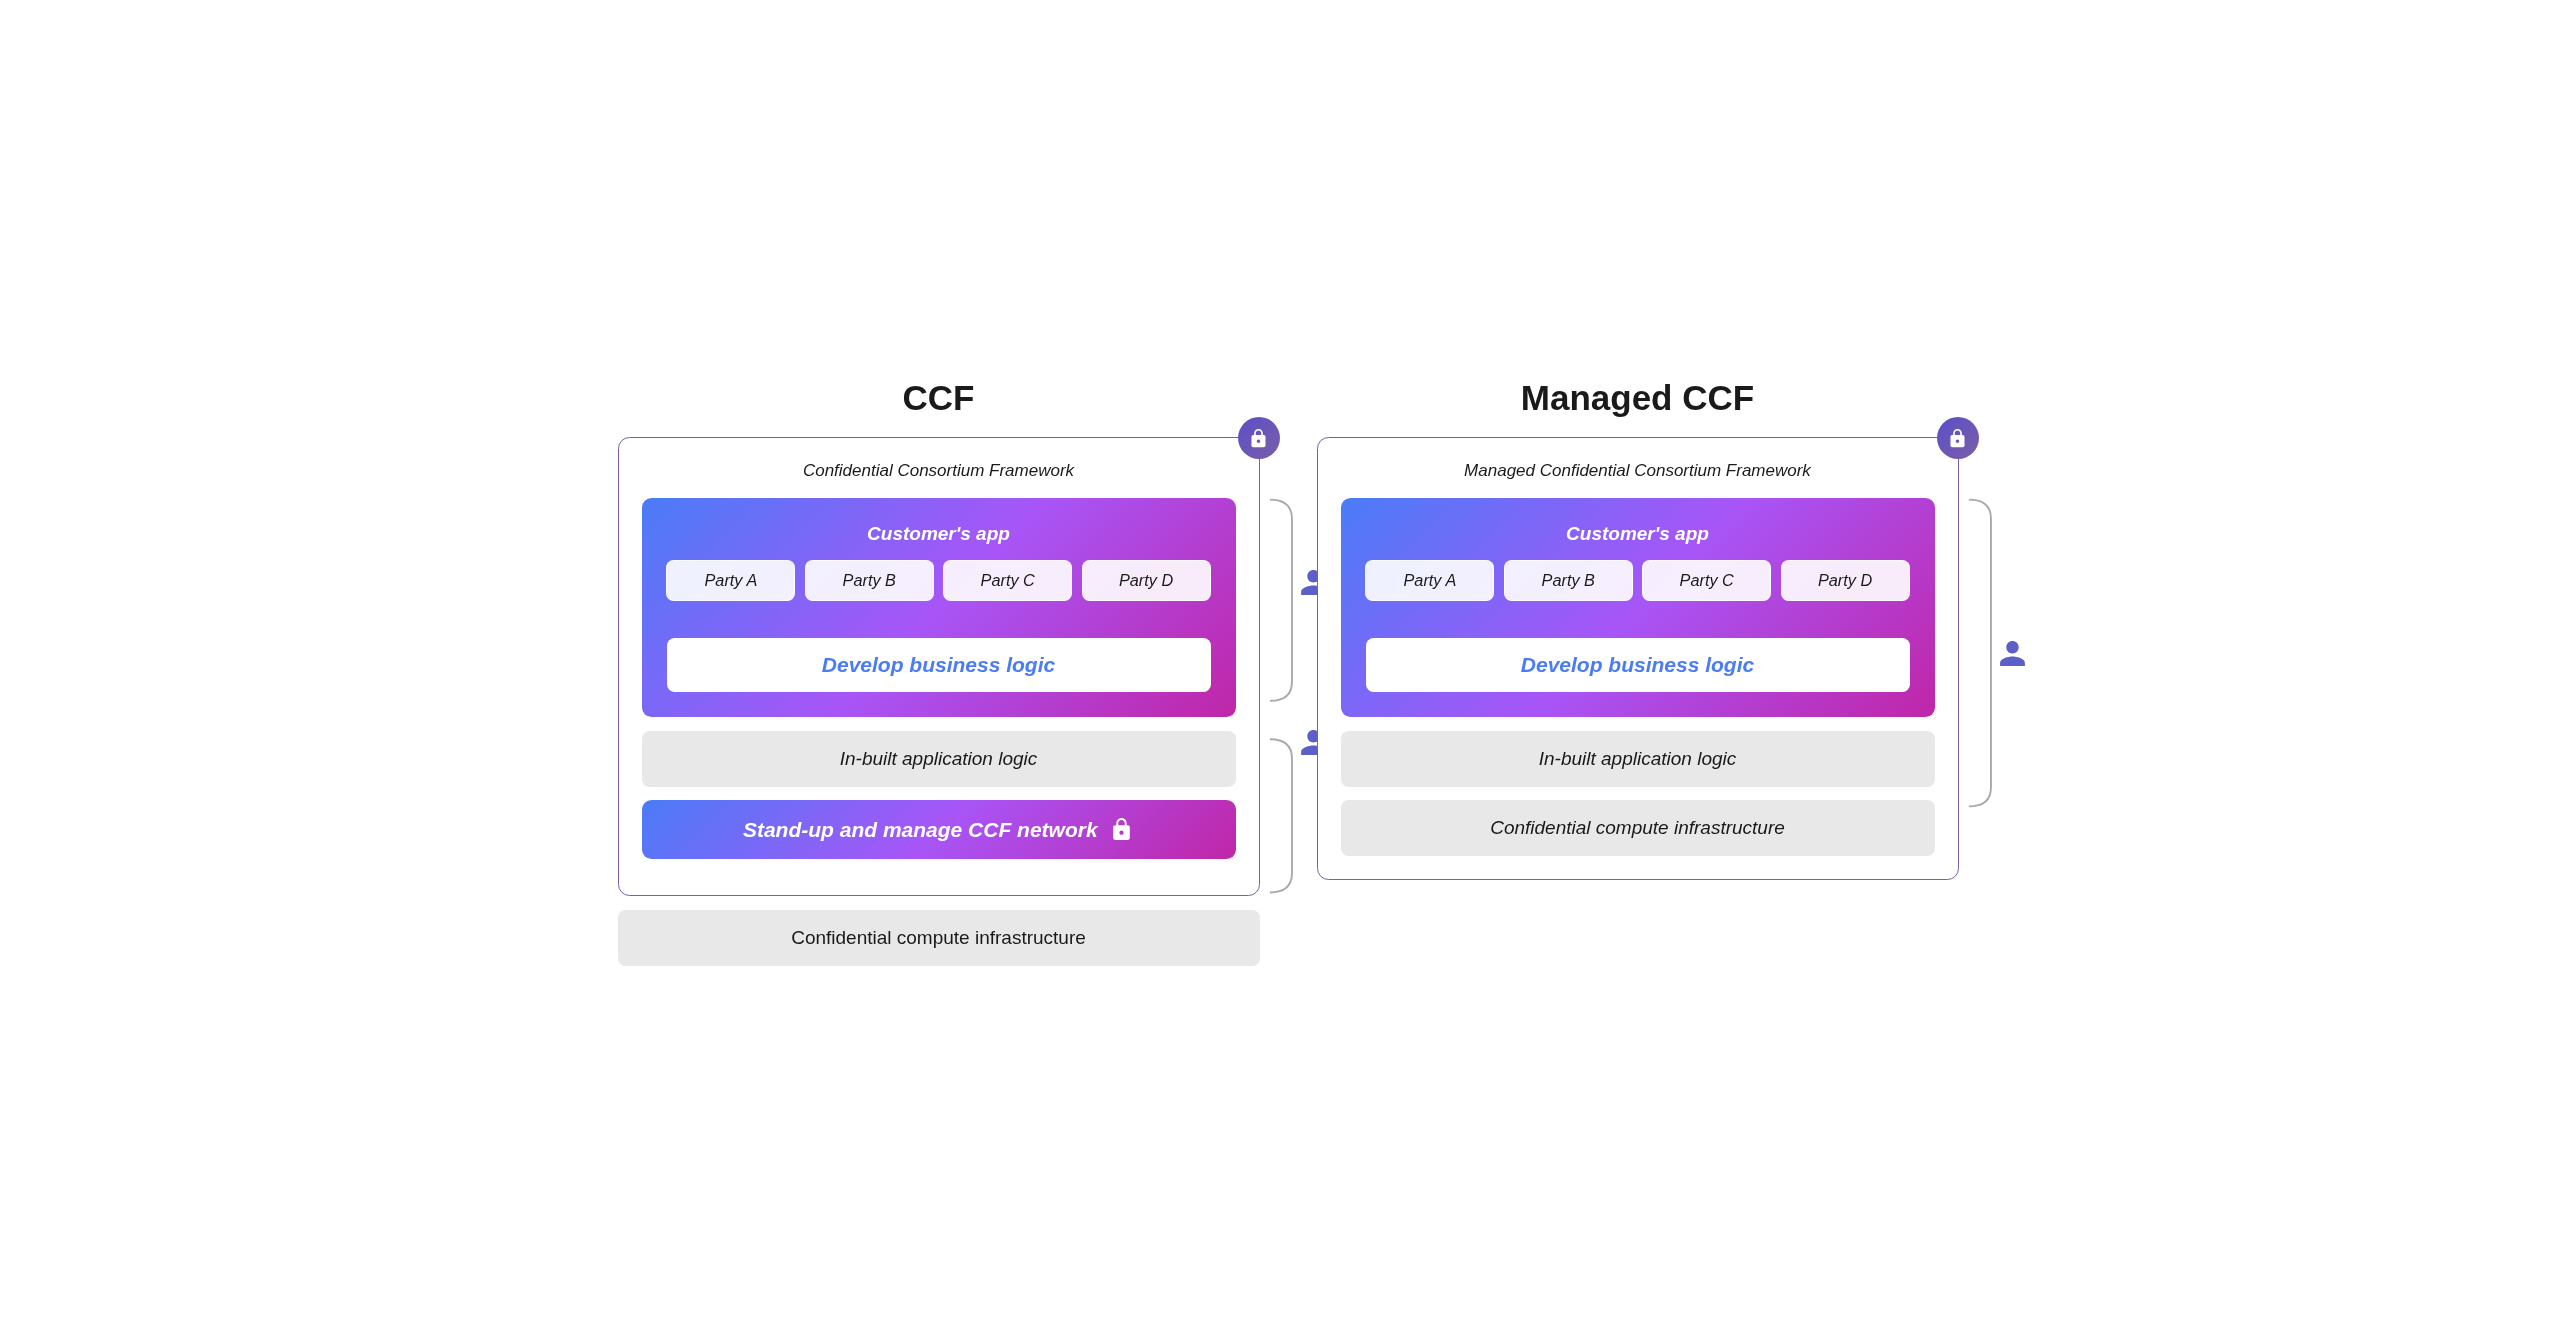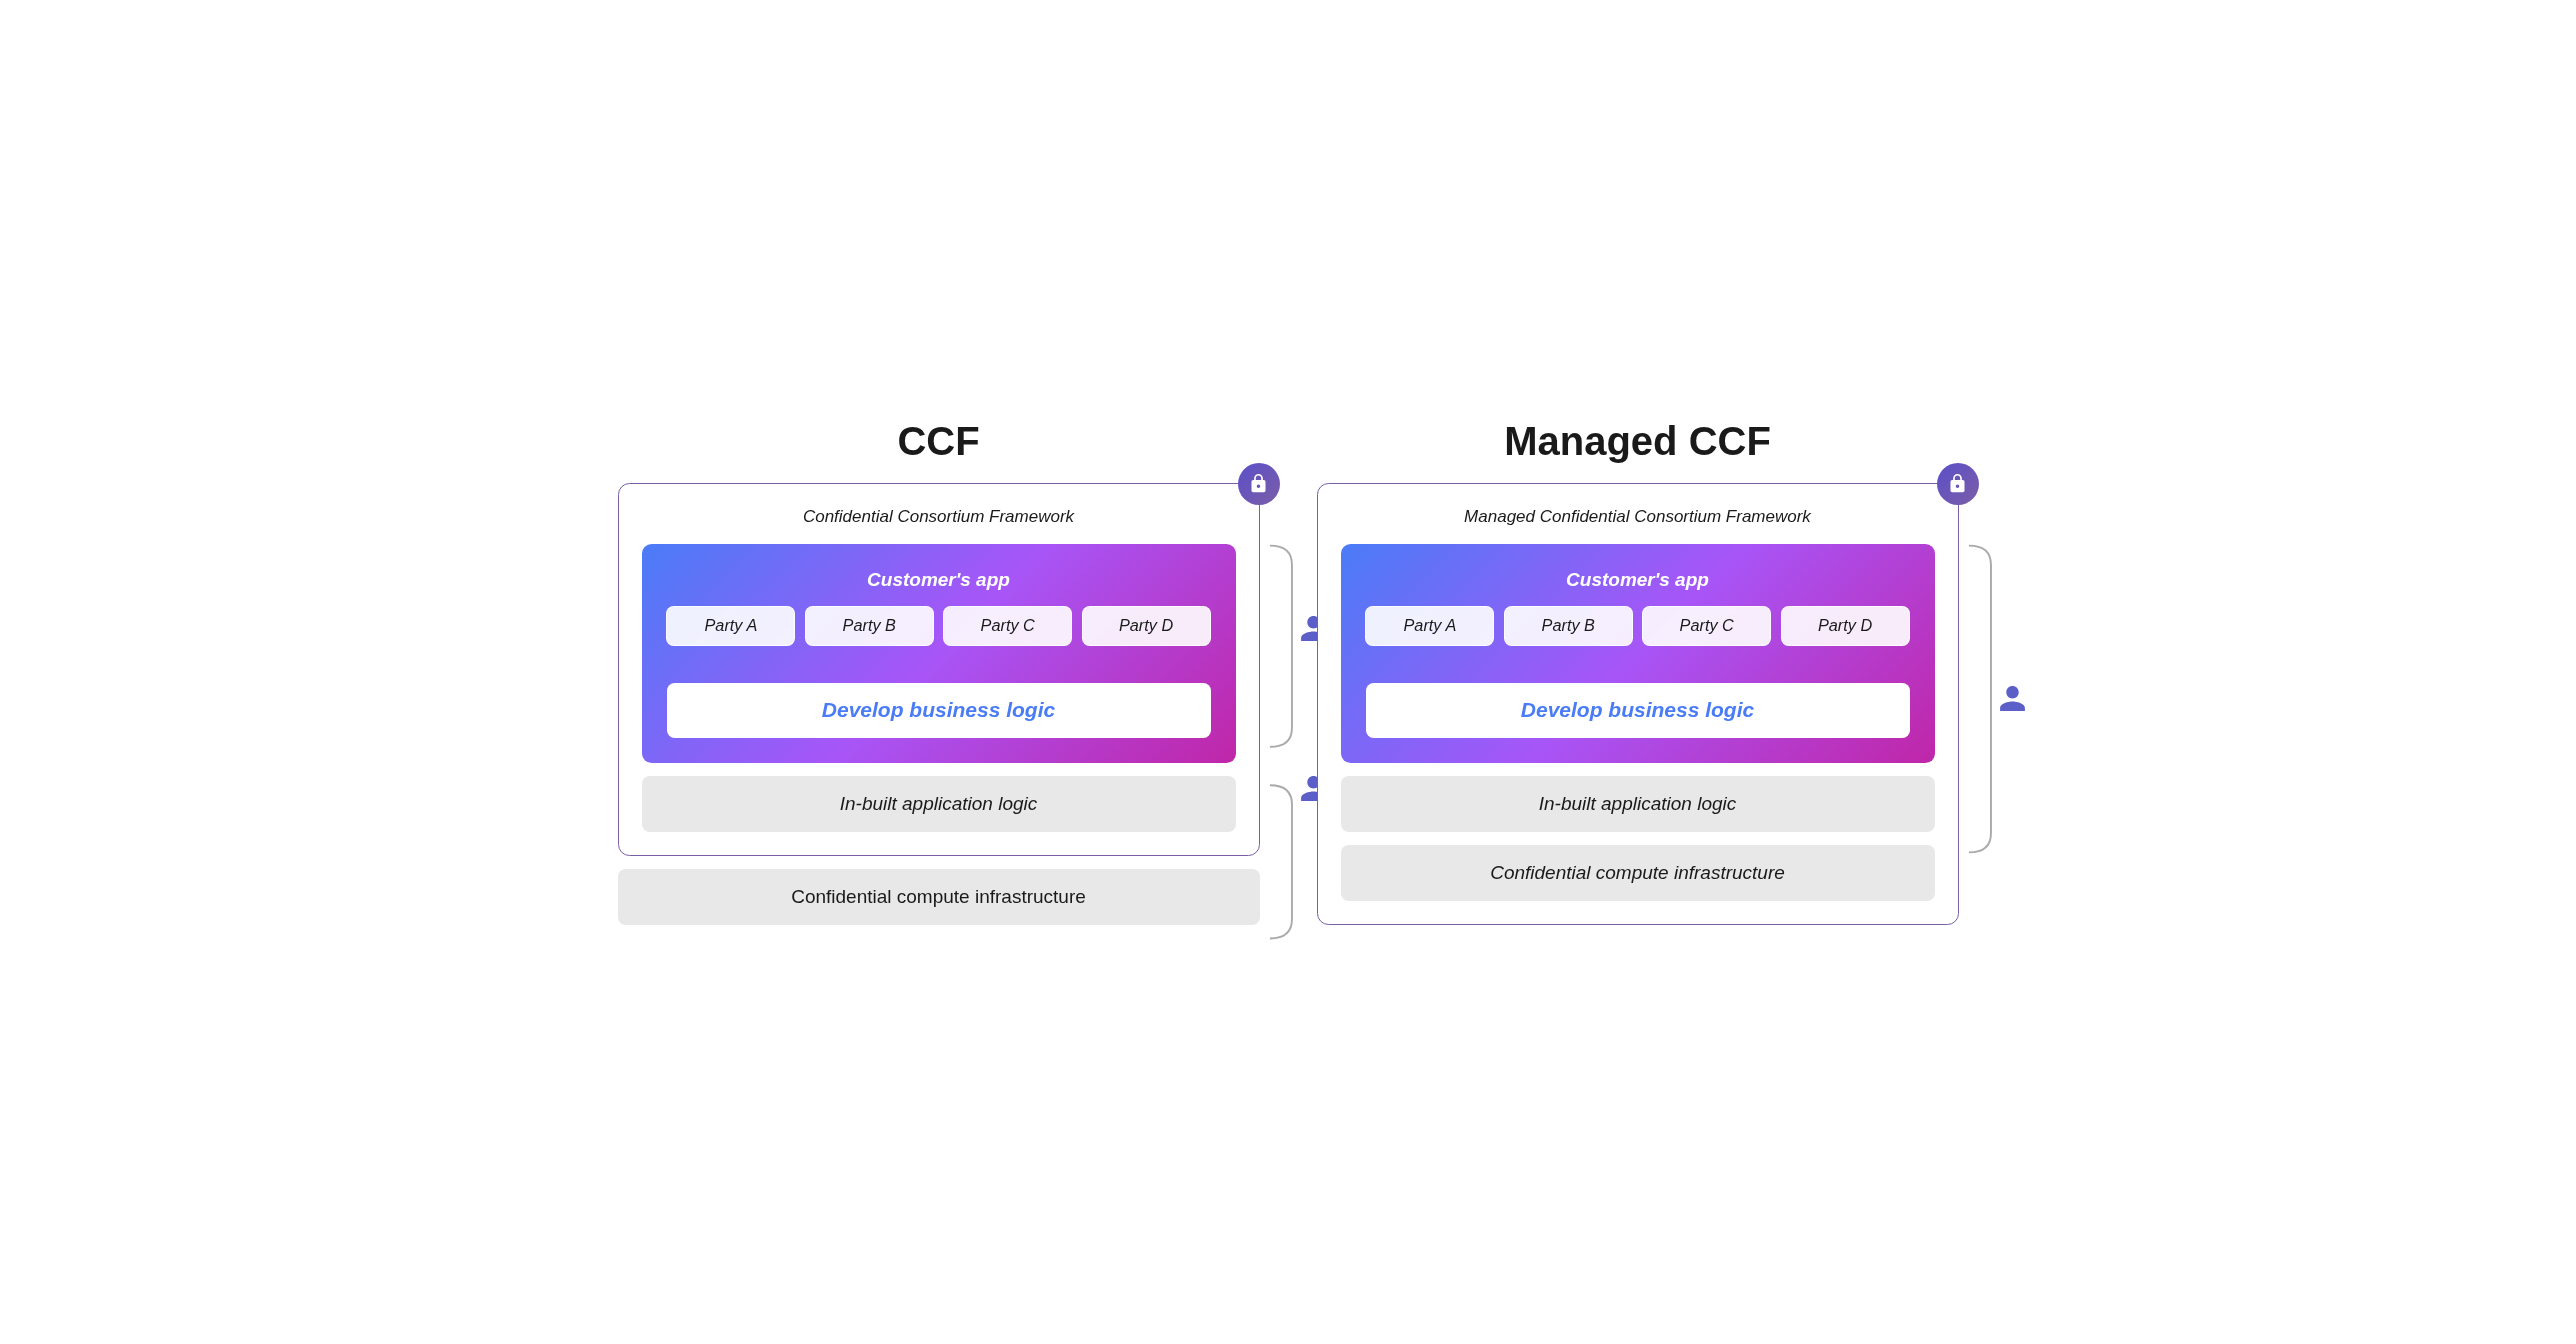--- a/index.html
+++ b/index.html
@@ -23,21 +23,21 @@
 
     .diagram-section {
       flex: 1;
       display: flex;
       flex-direction: column;
       align-items: center;
       position: relative;
     }
 
     .diagram-title {
-      font-size: 40px;
+      font-size: 35px;
       font-weight: 700;
       color: #1a1a1a;
       margin-bottom: 19px;
       text-align: center;
     }
 
     .outer-box {
       border: 1.9px solid #7b5ea7;
       border-radius: 11.5px;
       padding: 23px;
@@ -196,20 +196,26 @@
             <div class="party-box">Party D</div>
           </div>
 
           <div class="develop-logic-box">
             <span class="develop-logic-text">Develop business logic</span>
           </div>
         </div>
 
         <div class="grey-box">In-built application logic</div>
 
+        <div class="stand-up-box">
+          <span class="stand-up-text">Stand-up and manage CCF network</span>
+          <svg width="25" height="25" viewBox="0 0 24 24" fill="white">
+            <path d="M18 8h-1V6c0-2.76-2.24-5-5-5S7 3.24 7 6v2H6c-1.1 0-2 .9-2 2v10c0 1.1.9 2 2 2h12c1.1 0 2-.9 2-2V10c0-1.1-.9-2-2-2zm-6 9c-1.1 0-2-.9-2-2s.9-2 2-2 2 .9 2 2-.9 2-2 2zm3.1-9H8.9V6c0-1.71 1.39-3.1 3.1-3.1 1.71 0 3.1 1.39 3.1 3.1v2z"></path>
+          </svg>
+        </div>
       </div>
 
       <div class="outside-grey">Confidential compute infrastructure</div>
 
       <div style="position: absolute; right: -69px; top: 53px; display: flex; flex-direction: row; align-items: stretch; height: 460px;">
         <svg width="29" height="460" viewBox="0 0 30 480">
 
           <path d="M5,10 Q28,10 28,30 L28,200 Q28,220 5,220" fill="none" stroke="#aaa" stroke-width="2"></path>
 
           <path d="M5,260 Q28,260 28,280 L28,400 Q28,420 5,420" fill="none" stroke="#aaa" stroke-width="2"></path>

